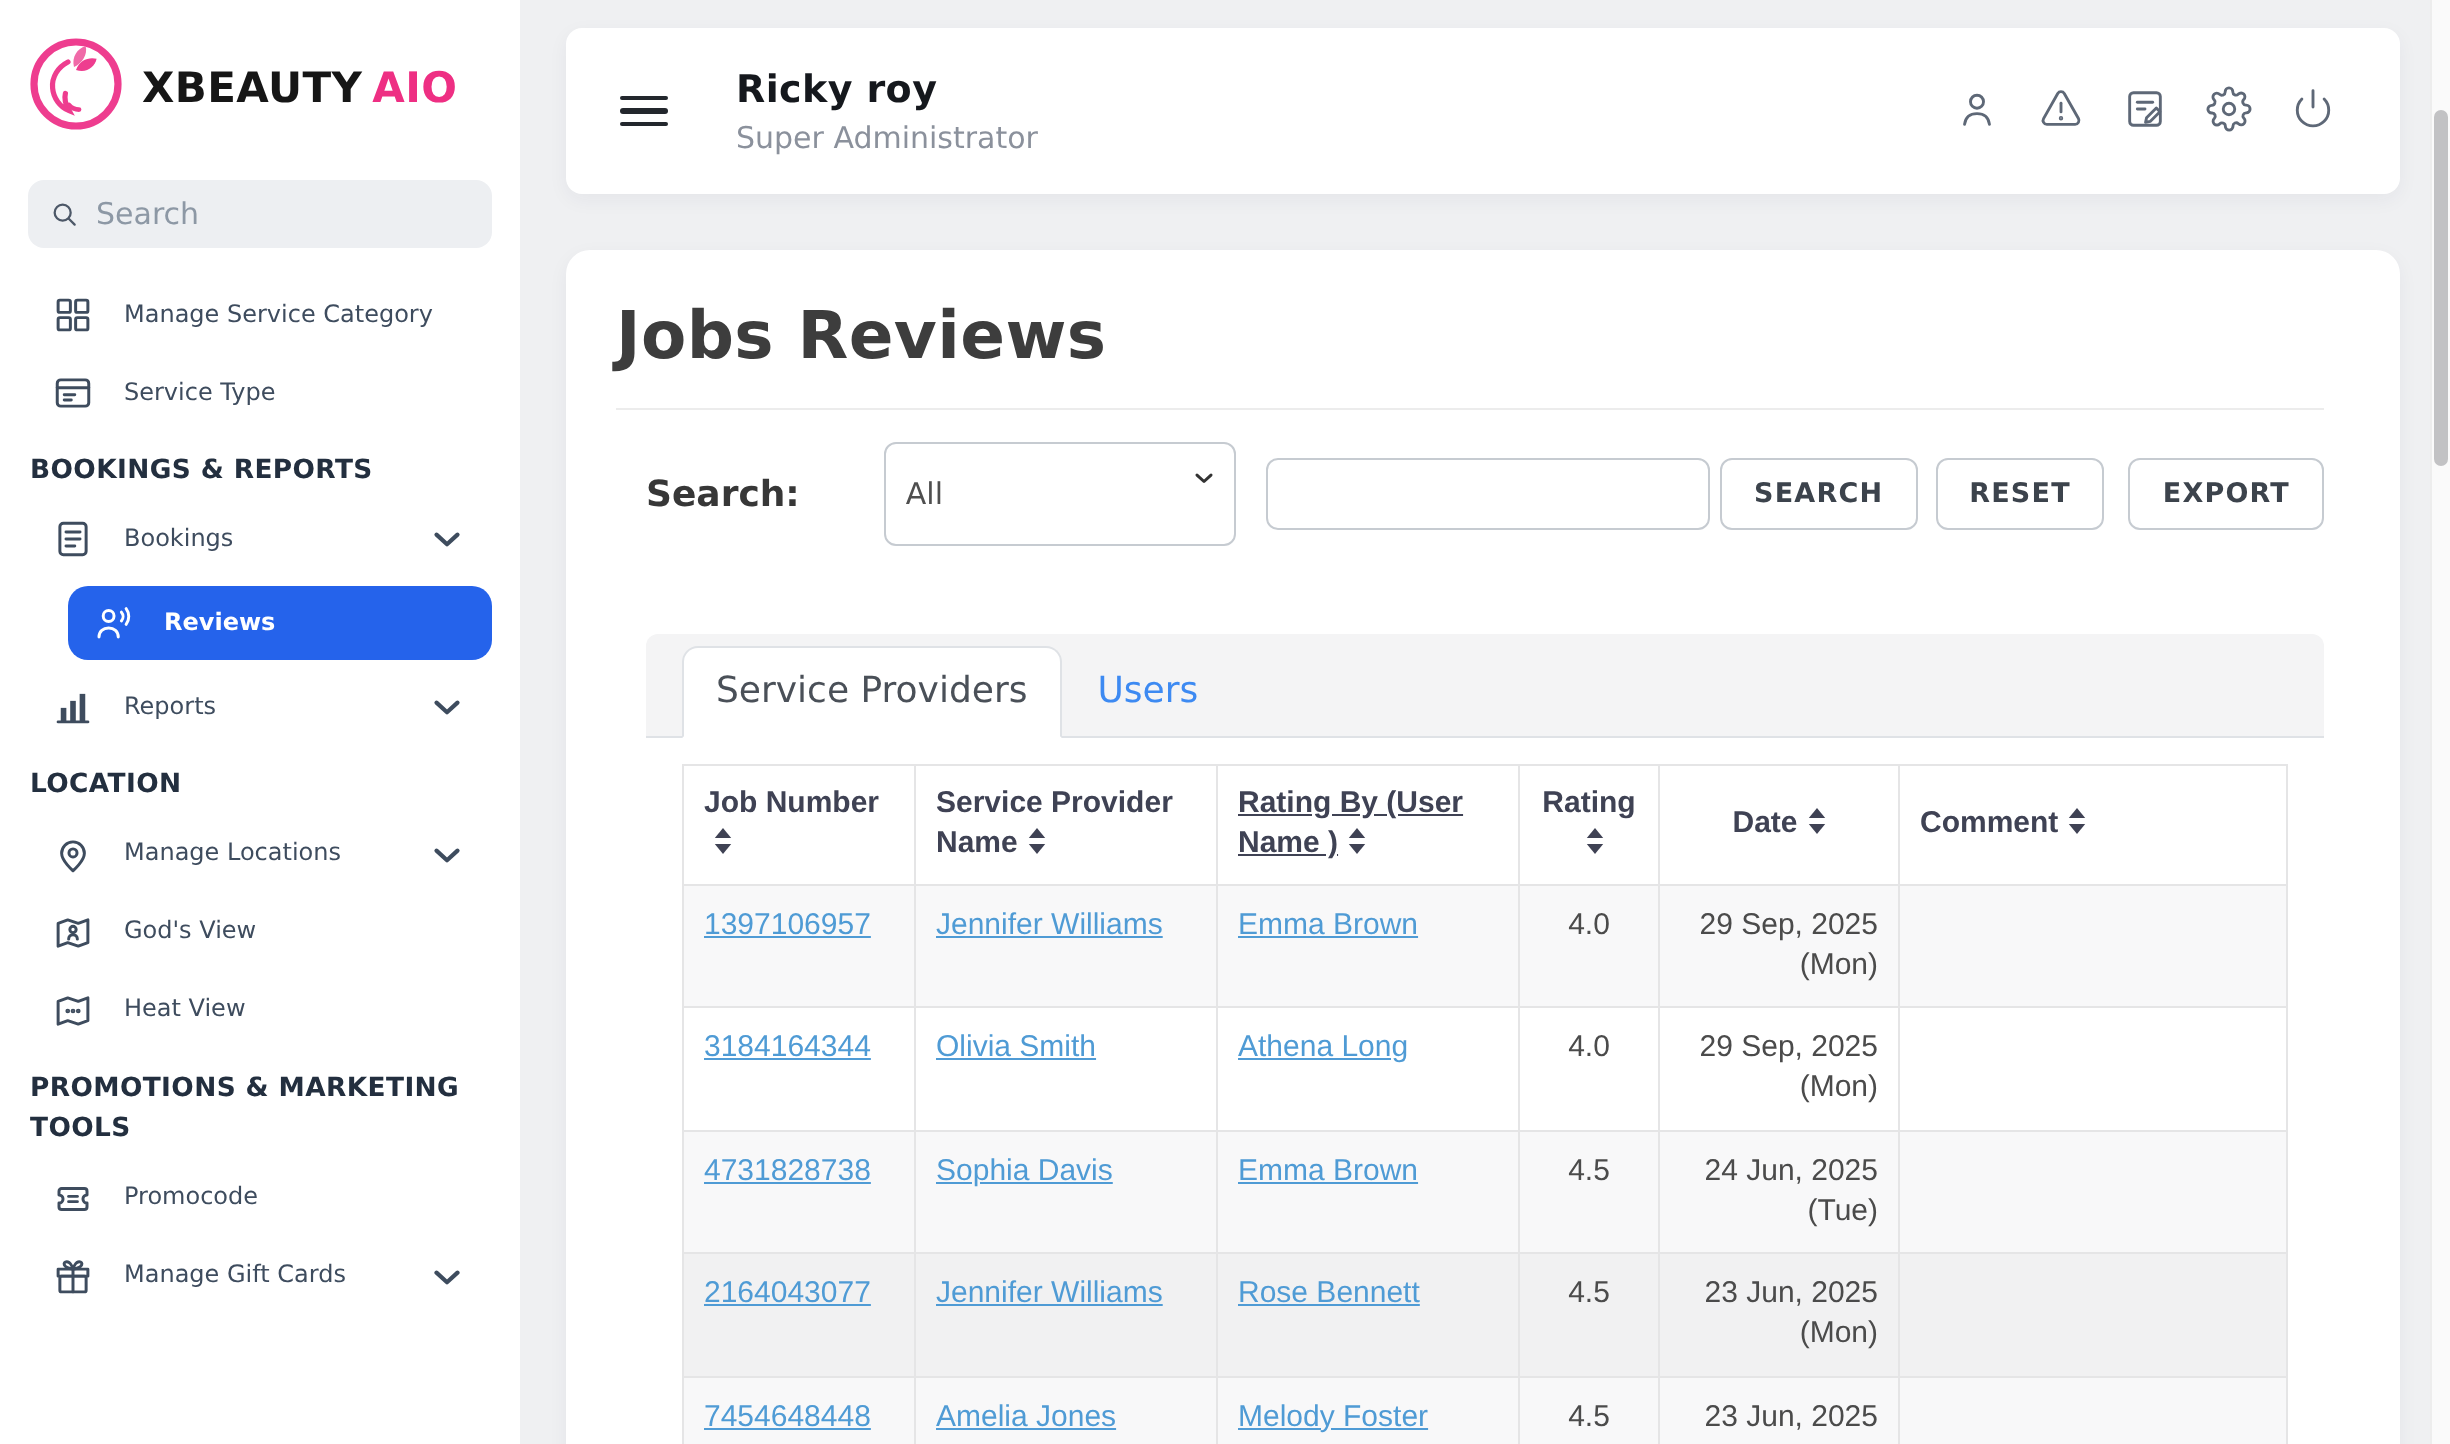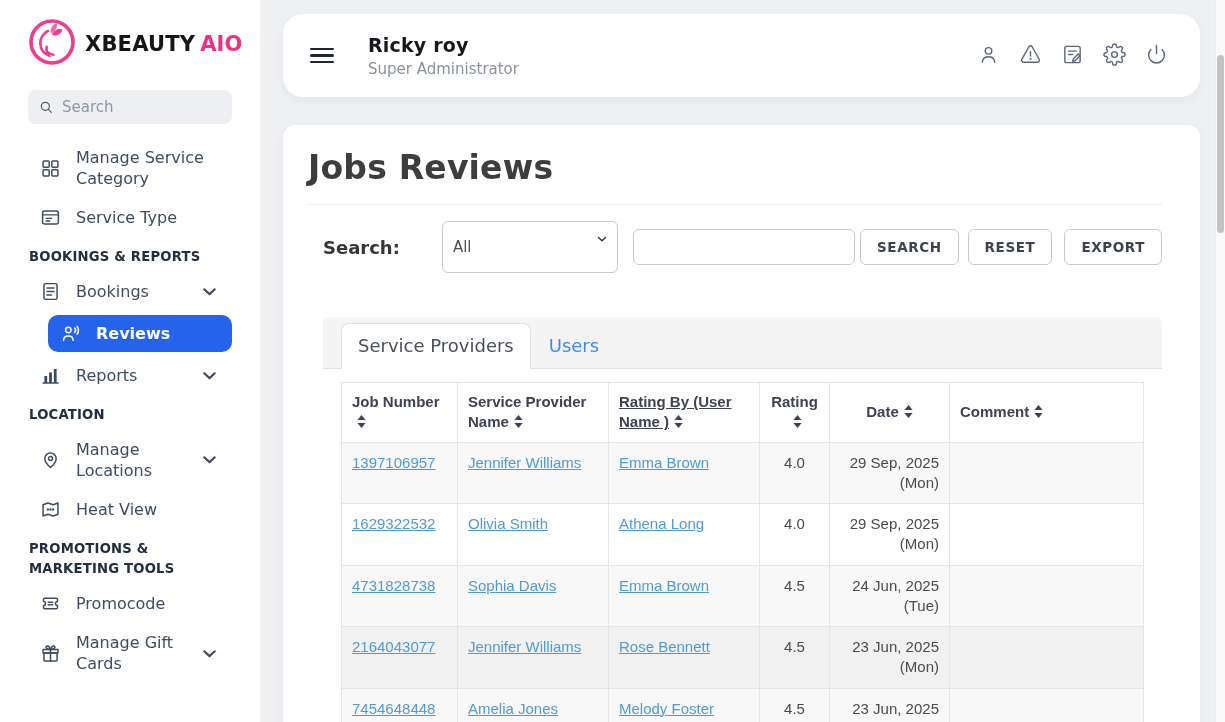--- a/index.html
+++ b/index.html
@@ -5,21 +5,21 @@
   * { margin:0; padding:0; box-sizing:border-box; }
   html,body { width:1225px; height:722px; overflow:hidden; }
   body {
     background:#eff0f2;
     font-family:"DejaVu Sans","Liberation Sans",sans-serif;
     color:#3e4c5e;
   }
   
   .sidebar {
     position:fixed; left:0; top:0; width:260px; height:722px;
-    background:#fff; padding:16px 28px; z-index:5;
+    background:#fff; padding:16px 14px; z-index:5;
   }
   .logo-row { display:flex; align-items:center; gap:9px; margin:2px 0 20px 0; cursor:pointer; }
   .logo-row svg { width:48px; height:48px; flex:none; }
   .logo-text { font-size:21px; font-weight:800; letter-spacing:.2px; color:#161616; white-space:nowrap; }
   .logo-text .accent { color:var(--pink); margin-left:5px; }
   .side-search {
     display:flex; align-items:center; gap:8px; background:#edeff2;
     border-radius:8px; height:34px; padding:0 10px; margin-bottom:18px;
   }
   .side-search .icon { width:16px; height:16px; color:#4d5868; }
@@ -28,33 +28,33 @@
     font-size:15px; color:#333; font-family:inherit;
   }
   .side-search input::placeholder { color:#8d98a5; }
   .nav-header {
     font-size:13.2px; font-weight:700; color:#232f3f;
     margin:14px 1px 8px; line-height:1.55; letter-spacing:.2px;
   }
   .nav-item {
     display:flex; align-items:center; gap:15px;
     padding:5px 12px; margin:4px 0 8px; border-radius:10px;
-    font-size:16px; color:#3e4c5e; cursor:pointer; line-height:1.32;
+    font-size:12px; color:#3e4c5e; cursor:pointer; line-height:1.32;
   }
   .nav-item .icon { width:21px; height:21px; color:#3e4c5e; }
   .nav-item.active { background:var(--active-blue); color:#fff; padding:8px 12px; font-weight:600;margin-left:20px; }
   .nav-item.active .icon { color:#fff; }
   .icon { display:inline-flex; flex:none; }
   .icon svg { width:100%; height:100%; }
   .chev { width:13px; height:13px; margin-left:auto; color:#5a6472; }
   .chev svg { stroke-width:2.4px; }
   
   .main { position:absolute; left:260px; top:0; right:10px; bottom:0; padding:14px 15px 0 23px; overflow:hidden; }
   .topbar {
-    background:#fff; border-radius:20px; height:83px;
+    background:#fff; border-radius:8px; height:83px;
     display:flex; align-items:center; justify-content:space-between;
     padding:0 30px 0 27px; box-shadow:0 3px 10px rgba(40,45,80,.05);
   }
   .topbar-left { display:flex; align-items:center; }
   .hamburger { background:none; border:none; cursor:pointer; width:26px; margin-right:32px; display:flex; flex-direction:column; gap:4px; }
   .hamburger span { display:block; height:2.6px; width:24px; background:#23272d; border-radius:2px; }
   .user-name { font-size:19px; font-weight:700; color:#15181d; letter-spacing:.2px; }
   .user-role { font-size:15px; color:#8b919c; margin-top:4px; }
   .topbar-icons { display:flex; align-items:center; gap:15px; }
   .tb-btn { background:none; border:none; cursor:pointer; padding:2px; }
@@ -233,20 +233,30 @@
         <span class="icon chev">
           <svg viewBox="0 0 24 24" fill="none" stroke="currentColor" stroke-width="1.7" stroke-linecap="round" stroke-linejoin="round">
             <polyline points="6 9.5 12 15 18 9.5"></polyline>
           </svg>
         </span>
       </div>
       <div class="nav-item">
         <span class="icon ">
           <svg viewBox="0 0 24 24" fill="none" stroke="currentColor" stroke-width="1.7" stroke-linecap="round" stroke-linejoin="round">
             <path d="M3.5 6.5 9 4.5l6 2 5.5-2v13l-5.5 2-6-2-5.5 2z"></path>
+            <circle cx="12" cy="10" r="1.8"></circle>
+            <path d="M9.5 15.5c0-1.6 1.1-2.5 2.5-2.5s2.5.9 2.5 2.5"></path>
+          </svg>
+        </span>
+        <span class="nav-label">God's View</span>
+      </div>
+      <div class="nav-item">
+        <span class="icon ">
+          <svg viewBox="0 0 24 24" fill="none" stroke="currentColor" stroke-width="1.7" stroke-linecap="round" stroke-linejoin="round">
+            <path d="M3.5 6.5 9 4.5l6 2 5.5-2v13l-5.5 2-6-2-5.5 2z"></path>
             <circle cx="9" cy="12" r=".5" fill="currentColor"></circle>
             <circle cx="12" cy="12" r=".5" fill="currentColor"></circle>
             <circle cx="15" cy="12" r=".5" fill="currentColor"></circle>
           </svg>
         </span>
         <span class="nav-label">Heat View</span>
       </div>
       <div class="nav-header">PROMOTIONS &amp; MARKETING TOOLS</div>
       <div class="nav-item">
         <span class="icon ">
@@ -391,21 +401,21 @@
                 <td><a href="#" class="cell-link">Jennifer Williams</a></td>
                 <td><a href="#" class="cell-link">Emma Brown</a></td>
                 <td class="al-center">4.0</td>
                 <td class="al-center">
                   <span class="d1">29 Sep, 2025</span>
                   <span class="d2">(Mon)</span>
                 </td>
                 <td></td>
               </tr>
               <tr class="">
-                <td><a href="#" class="cell-link">1629322532</a></td>
+                <td><a href="#" class="cell-link">3184164344</a></td>
                 <td><a href="#" class="cell-link">Olivia Smith</a></td>
                 <td><a href="#" class="cell-link">Athena Long</a></td>
                 <td class="al-center">4.0</td>
                 <td class="al-center">
                   <span class="d1">29 Sep, 2025</span>
                   <span class="d2">(Mon)</span>
                 </td>
                 <td></td>
               </tr>
               <tr class="striped">

